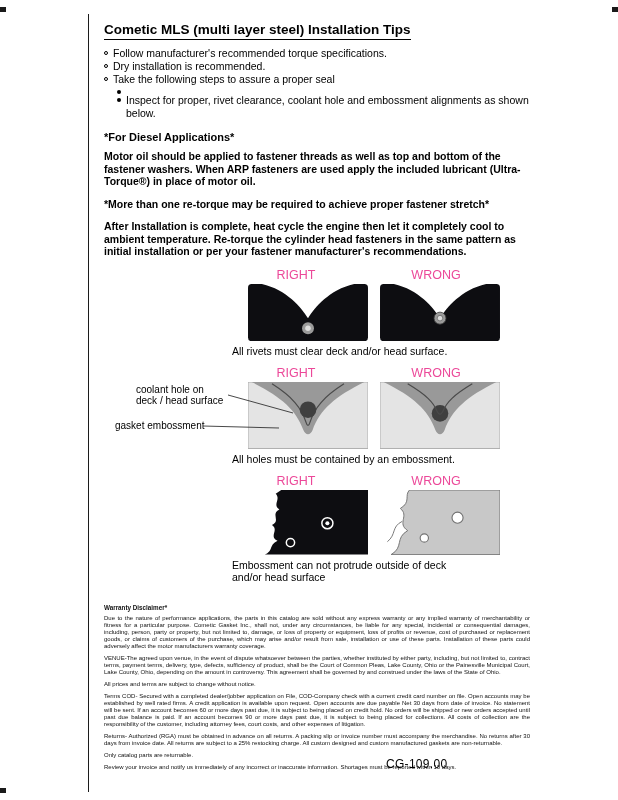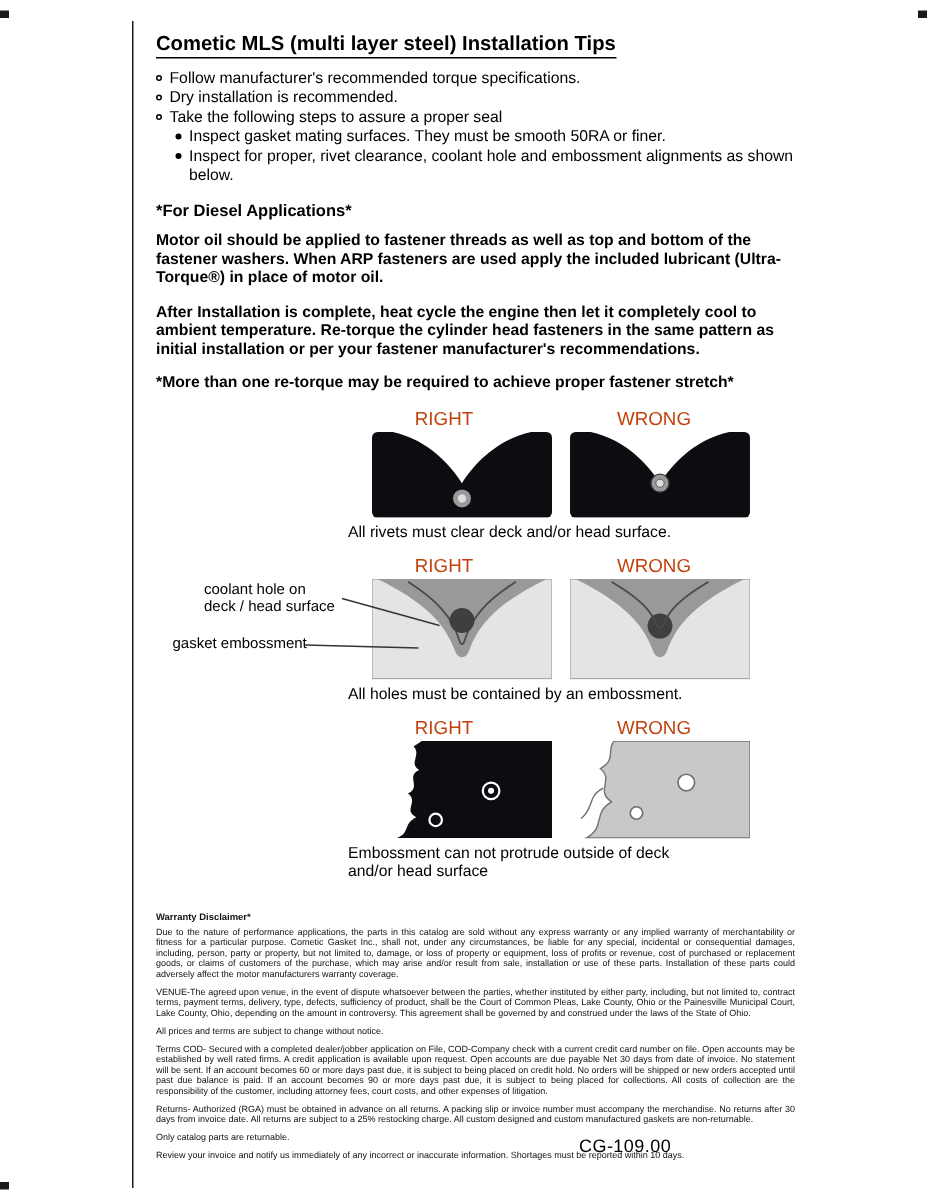--- a/index.html
+++ b/index.html
@@ -33,21 +33,21 @@
   .tips { font-size: 10.5px; line-height: 13px; }
   .brow { display: flex; align-items: flex-start; }
   .ob { flex: none; width: 4px; height: 4px; border: 1px solid #000; border-radius: 50%; margin: 4px 5px 0 0; }
   .fb { flex: none; width: 4px; height: 4px; background: #000; border-radius: 50%; margin: 4px 5px 0 0; }
   .brow.sub { margin-left: 13px; }
 
   .dheading { font-size: 11px; font-weight: bold; margin: 11px 0 7px 0; }
   .para { font-size: 10.5px; line-height: 12.5px; margin: 0 0 10px 0; font-weight: bold; }
 
   .figs { margin-top: 4px; margin-left: 128px; width: 268px; }
-  .flabels { display: flex; gap: 12px; font-size: 12.5px; margin-bottom: 2px; color: #c2410c; }
+  .flabels { display: flex; gap: 12px; font-size: 12.5px; margin-bottom: 2px; color: #ec4899; }
   .flabels span { flex: 0 0 128px; text-align: center; }
   .panels { display: flex; gap: 12px; padding-left: 16px; }
   .panels.rel { position: relative; }
   .panel { width: 128px; height: auto; display: block; }
   .fcap { font-size: 10.5px; line-height: 12.5px; margin: 4px 0 9px 0; }
   .fcap.wide { width: 240px; }
 
   .plabel { position: absolute; font-size: 10px; line-height: 11px; color: #000; white-space: nowrap; }
   #pl1 { left: -96px; top: 2px; }
   #pl2 { left: -117px; top: 38px; }
@@ -82,32 +82,31 @@
       <div class="brow">
         <span class="ob"></span>
         <span>Dry installation is recommended.</span>
       </div>
       <div class="brow">
         <span class="ob"></span>
         <span>Take the following steps to assure a proper seal</span>
       </div>
       <div class="brow sub">
         <span class="fb"></span>
-        <span>Inspect gasket mating surfaces.  They must be smooth 50RA or finer.</span>
       </div>
       <div class="brow sub">
         <span class="fb"></span>
         <span>Inspect for proper, rivet clearance, coolant hole and embossment alignments as shown below.</span>
       </div>
     </div>
 
     <div class="dheading">*For Diesel Applications*</div>
     <p class="para">Motor oil should be applied to fastener threads as well as top and bottom of the fastener washers. When ARP fasteners are used apply the included lubricant (Ultra-Torque®) in place of motor oil.</p>
+    <p class="para">*More than one re-torque may be required to achieve proper fastener stretch*</p>
     <p class="para">After Installation is complete, heat cycle the engine then let it completely cool to ambient temperature. Re-torque the cylinder head fasteners in the same pattern as initial installation or per your fastener manufacturer's recommendations.</p>
-    <p class="para">*More than one re-torque may be required to achieve proper fastener stretch*</p>
 
     <div class="figs">
 
       <div class="flabels">
         <span>RIGHT</span>
         <span>WRONG</span>
       </div>
       <div class="panels">
         <svg class="panel" viewBox="0 0 130 62">
           <rect width="130" height="62" rx="4" fill="#0d0d11"></rect>

